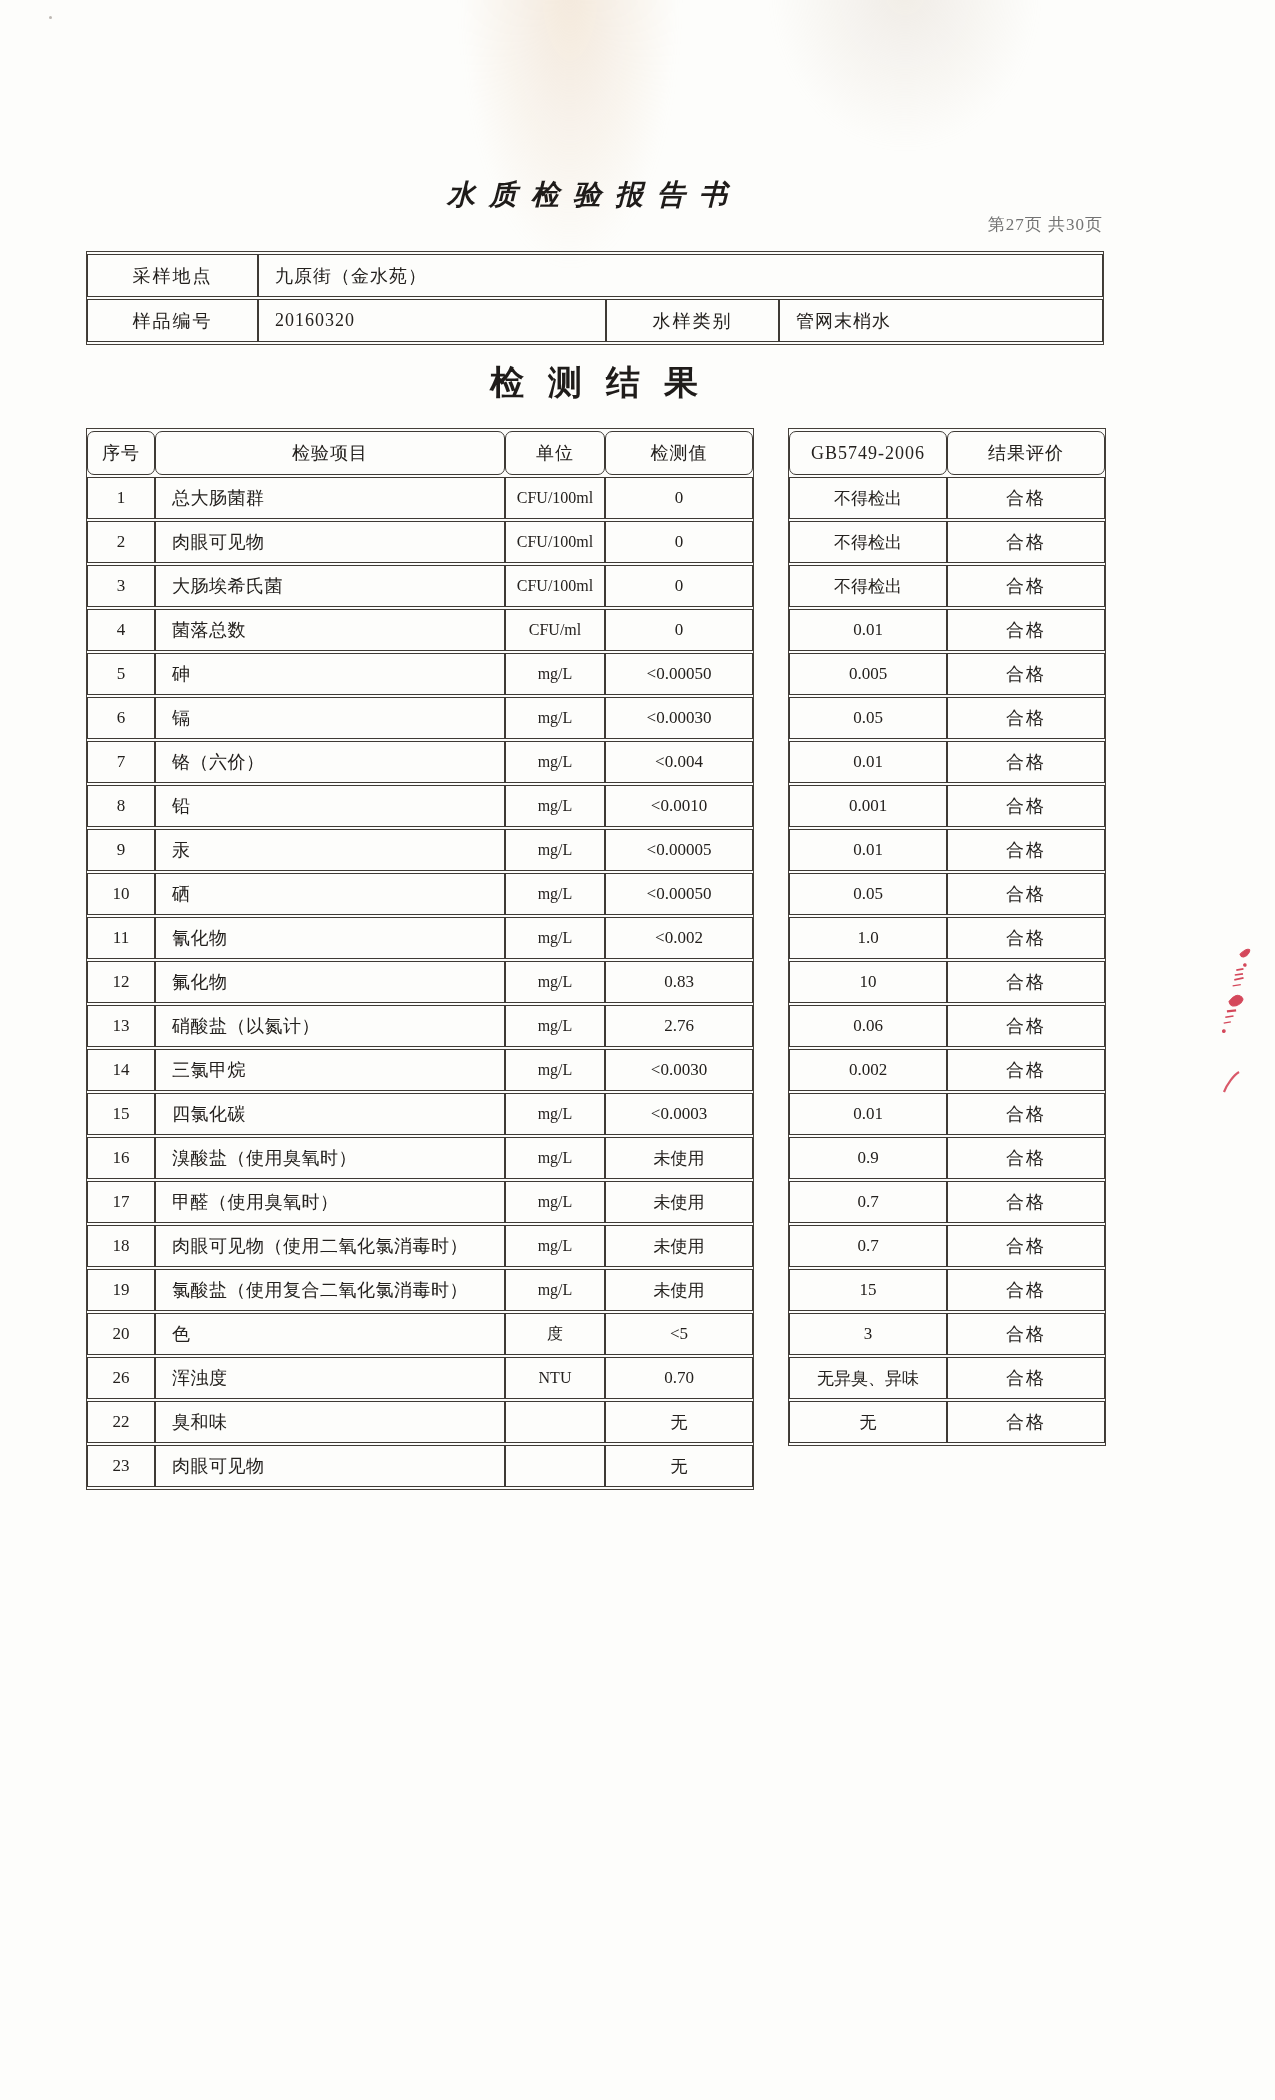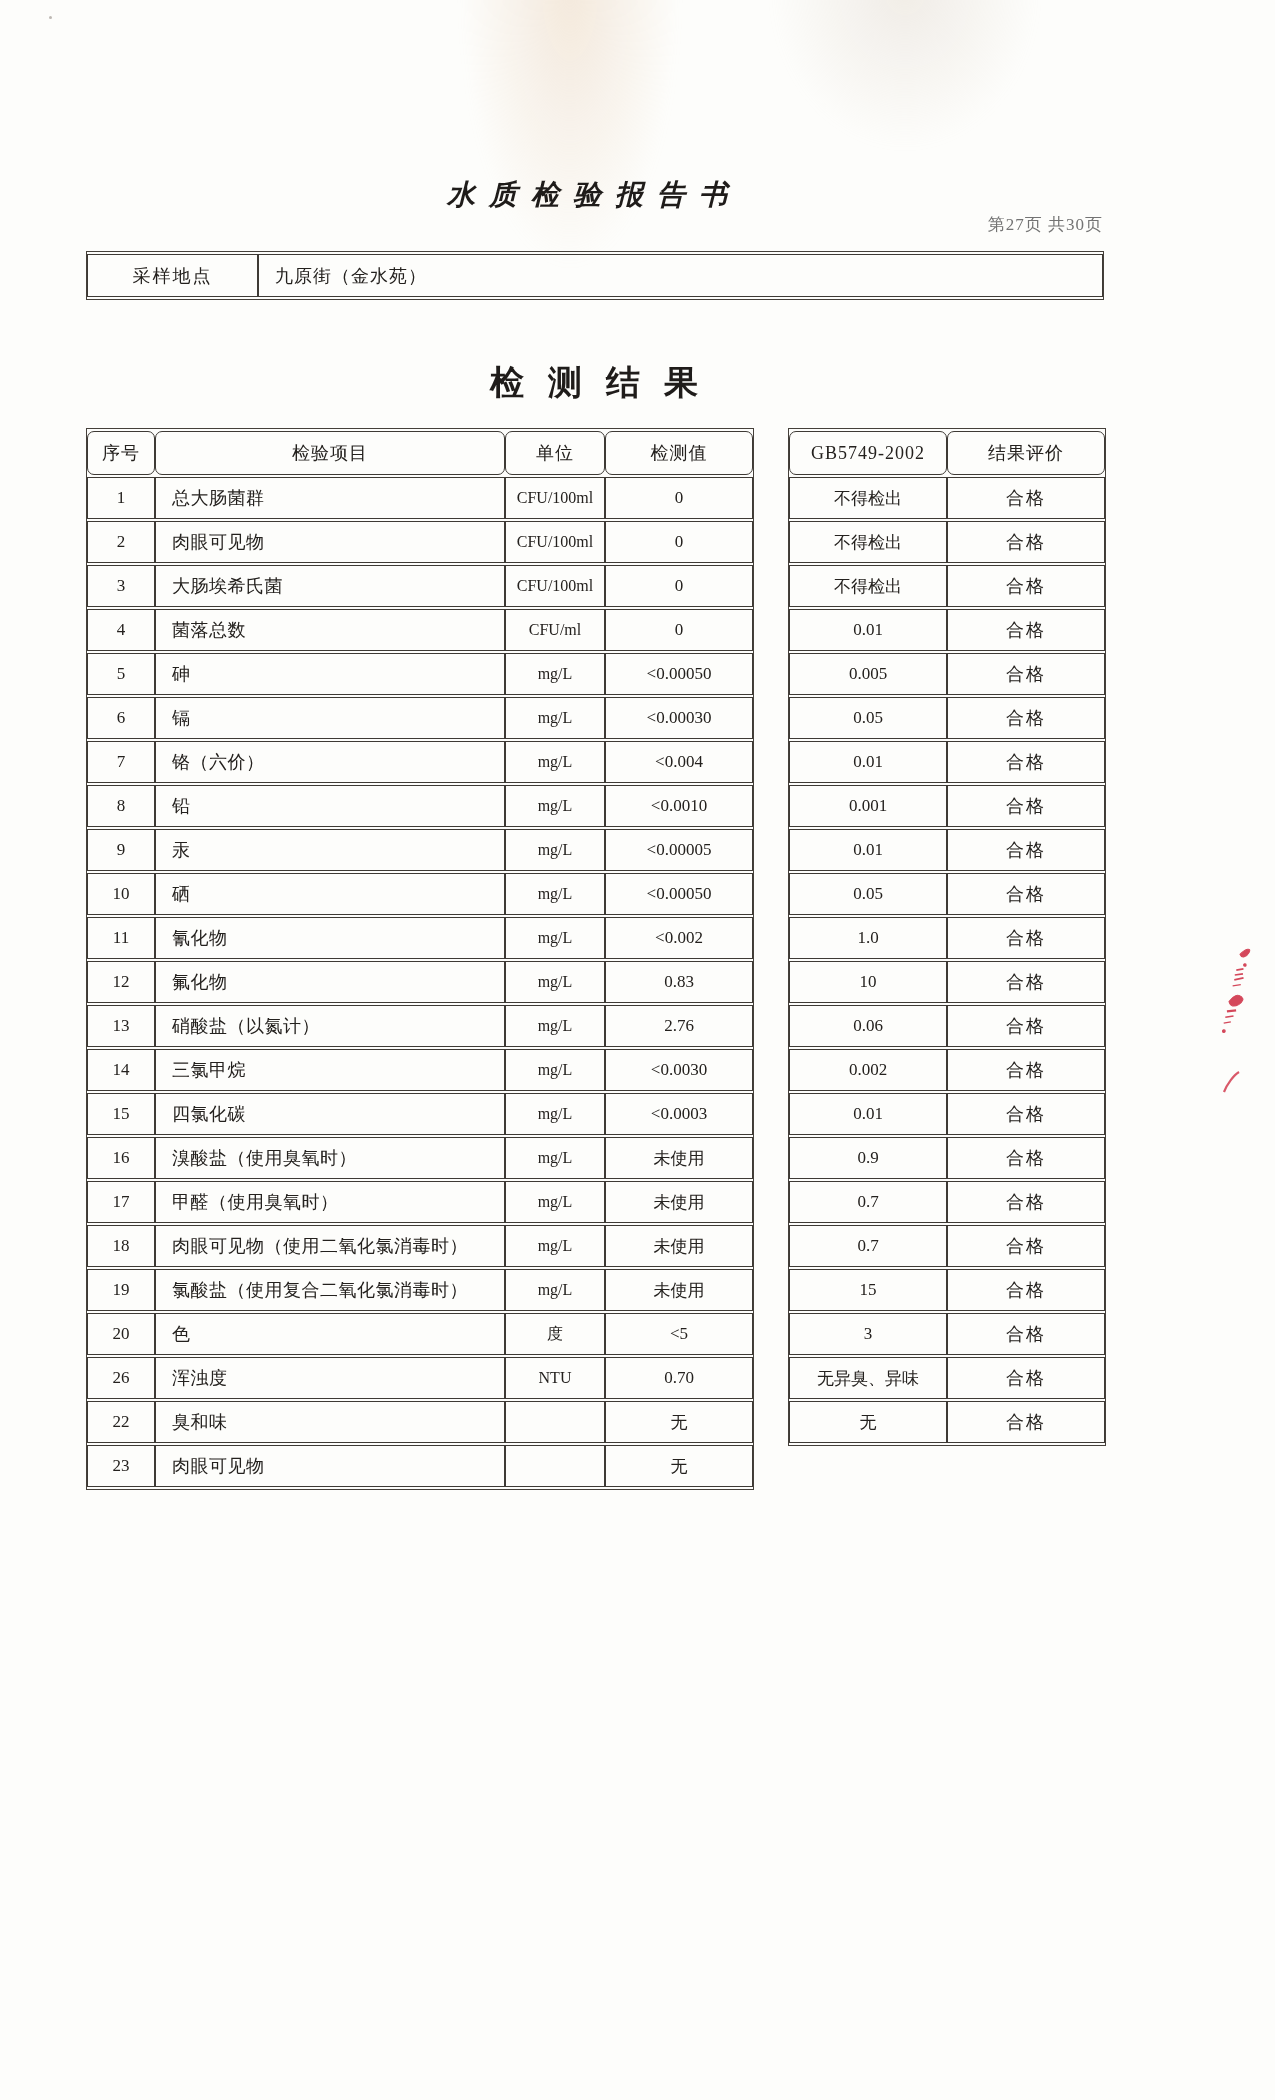--- a/index.html
+++ b/index.html
@@ -94,20 +94,26 @@
     <colgroup>
       <col style="width:171px">
         <col style="width:348px">
         <col style="width:173px">
         <col style="width:324px">
     </colgroup>
     <tbody>
       <tr>
         <td class="lbl">采样地点</td>
         <td class="val" colspan="3">九原街（金水苑）</td>
+      </tr>
+      <tr>
+        <td class="lbl">样品编号</td>
+        <td class="val">20160320</td>
+        <td class="lbl">水样类别</td>
+        <td class="val">管网末梢水</td>
       </tr>
     </tbody>
   </table>
 
   <div class="section-title">检测结果</div>
 
   <div class="results">
 
     <table class="t-left">
       <colgroup>
@@ -289,21 +295,21 @@
         </tbody>
     </table>
 
     <table class="t-right">
       <colgroup>
         <col class="col-std">
           <col class="col-eval">
       </colgroup>
       <thead>
         <tr>
-          <th>GB5749-2002</th>
+          <th>GB5749-2006</th>
           <th>结果评价</th>
         </tr>
       </thead>
       <tbody>
 
           <tr>
             <td class="std-cell">不得检出</td>
             <td class="eval-cell">合格</td>
           </tr>
 

